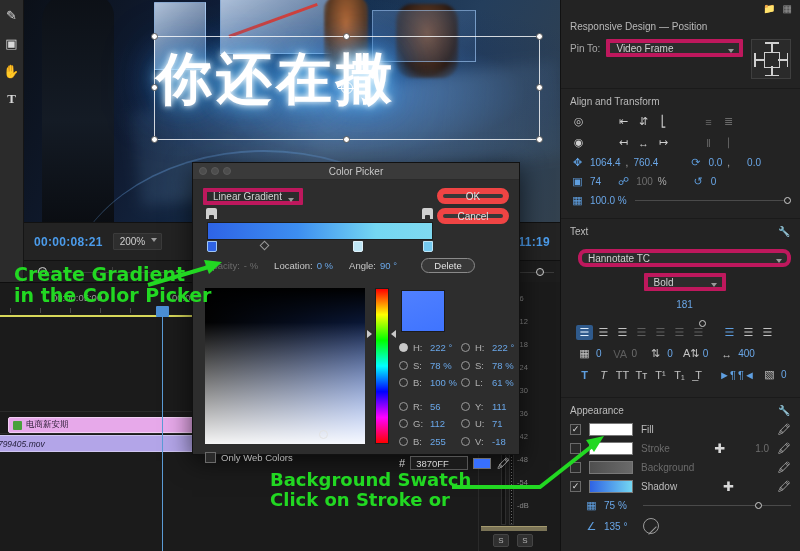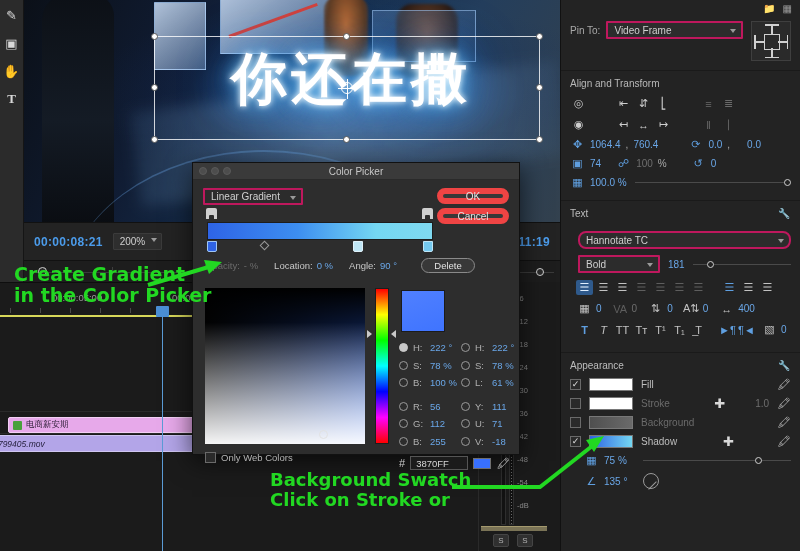--- a/index.html
+++ b/index.html
@@ -69,21 +69,20 @@
     border-top: 2px solid rgba(110,170,235,.35);
     border-radius: 50% 50% 0 0 / 100% 100% 0 0;
     filter: blur(.6px);
   }
   #monitor-text {
     position: absolute; left: 132px; top: 42px; width: 390px;
     font-family: "DejaVu Sans", sans-serif;
     font-size: 56px; font-weight: bold; color: #ffffff;
     letter-spacing: 4px; white-space: nowrap;
     text-shadow: 0 0 6px #ffffff, 0 0 16px #7fd4ff, 0 0 34px #2f8fe0, 0 0 54px #1f5fb8;
-    text-align: center;
   }
   
   #text-selection-box {
     position: absolute; left: 130px; top: 36px; width: 386px; height: 104px;
     border: 1px solid rgba(255,255,255,.8);
   }
   .handle { position: absolute; width: 7px; height: 7px; background: #fff;
             border: 1px solid #555; border-radius: 50%; }
   .h-tl { left:-4px; top:-4px; } .h-tc { left:calc(50% - 4px); top:-4px; }
   .h-tr { right:-4px; top:-4px; } .h-ml { left:-4px; top:calc(50% - 4px); }
@@ -198,21 +197,21 @@
   }
   .eg-section { border-bottom:1px solid #1a1a1a; padding:7px 9px 9px 9px; }
   .eg-title { color:#b9b9b9; font-size:10px; margin-bottom:7px; }
   .eg-title-row { display:flex; align-items:center; justify-content:space-between; margin-bottom:7px; }
   #eg-topbar { height:14px; display:flex; justify-content:flex-end; align-items:center; gap:7px; padding:2px 8px 0 0; }
   .mini-icon { color:#9a9a9a; font-size:10px; }
 
   .row { display:flex; align-items:center; gap:6px; }
   .lbl { color:#a9a9a9; }
   select, .fake-select {
-    background:#2c2c2c; border:2px solid #be185d; color:#d0d0d0;
+    background:#2c2c2c; border:4px solid #be185d; color:#d0d0d0;
     height:18px; font-size:10px; padding:0 16px 0 6px;
     display:flex; align-items:center; position:relative; border-radius:1px;
     font-family:"Liberation Sans", sans-serif;
   }
   .fake-select .chev { position:absolute; right:5px; top:6px; }
   #pin-to-select { flex:1; }
   #pin-diagram {
     width:40px; height:40px; border:1px solid #3f3f3f; background:#2a2a2a;
     position:relative; flex:none;
   }
@@ -493,20 +492,21 @@
   </div>
 
   <div id="eg-panel">
 
     <div id="eg-topbar">
       <span class="mini-icon">📁</span>
       <span class="mini-icon">▦</span>
     </div>
 
     <div class="eg-section">
+      <div class="eg-title">Responsive Design — Position</div>
       <div class="row" style="gap:8px;align-items:flex-start;">
         <div style="flex:1;">
           <div class="row">
             <span class="lbl">Pin To:</span>
             <div id="pin-to-select" class="fake-select">
               <span>Video Frame</span>
               <span class="chev"></span>
             </div>
           </div>
         </div>
@@ -585,21 +585,21 @@
 
     <div class="eg-section">
       <div class="eg-title-row">
         <span>Text</span>
         <span class="mini-icon">🔧</span>
       </div>
       <div class="fake-select" style="margin:12px 0 6px 8px;border-radius:8px;">
         <span>Hannotate TC</span>
         <span class="chev"></span>
       </div>
-      <div class="row" style="margin:0 0 7px 8px;gap:8px;">
+      <div class="row" style="margin:0 0 7px 8px;gap:8px;flex-direction:column;">
         <div class="fake-select" style="width:82px;">
           <span>Bold</span>
           <span class="chev"></span>
         </div>
         <span class="blue-val">181</span>
         <div class="slider">
           <div class="track"></div>
           <div class="knob" style="left:14px"></div>
         </div>
       </div>

